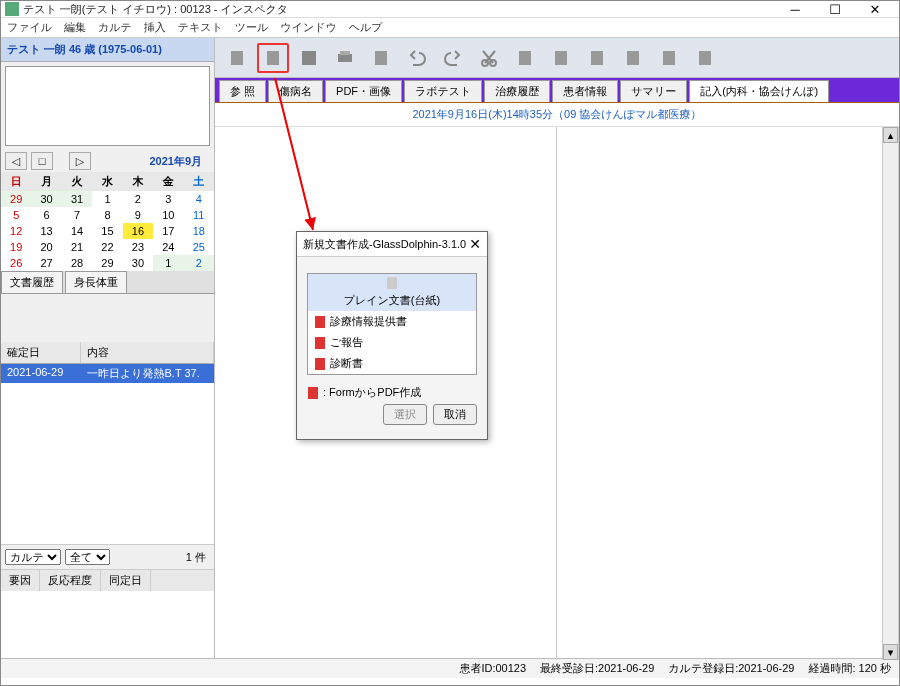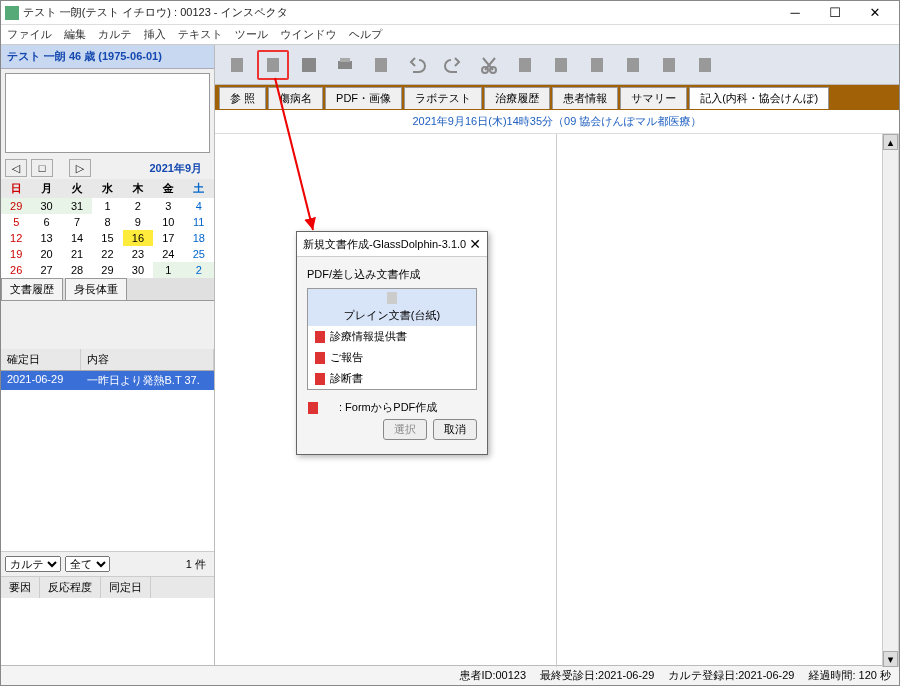--- a/index.html
+++ b/index.html
@@ -1,18 +1,18 @@
 <!DOCTYPE html>
 <html><head>
 <meta charset="utf-8">
 <style>
 * { box-sizing: border-box; margin: 0; padding: 0; font-family: "MS UI Gothic", "Meiryo", sans-serif; font-size: 11px; }
 body { background: #fff; width: 900px; height: 686px; position: relative; overflow: hidden; border: 1px solid #888; }
 
-.titlebar { height: 24px; background: #fff; display: flex; align-items: center; padding: 0 4px; border-bottom: 1px solid #ddd; }
+.titlebar { height: 17px; background: #fff; display: flex; align-items: center; padding: 0 4px; border-bottom: 1px solid #ddd; }
 .titlebar-icon { width: 14px; height: 14px; background: #5a7; margin-right: 4px; }
 .titlebar-text { flex: 1; color: #222; }
 .wbtn { width: 40px; height: 22px; display: flex; align-items: center; justify-content: center; font-size: 13px; }
 
 .menubar { height: 20px; display: flex; align-items: center; padding: 0 6px; gap: 12px; color: #333; border-bottom: 1px solid #ccc; background:#fff;}
 .menubar span { cursor: default; }
 
 .app-body { display: flex; height: 620px; }
 
 .sidebar { width: 214px; border-right: 1px solid #bbb; display: flex; flex-direction: column; background: #f0f0f0; }
@@ -45,21 +45,21 @@
 
 .tagbar { display:flex; background:#e8e8e8; border-top:1px solid #ccc;}
 .tagbar > div { padding:3px 8px; border-right:1px solid #ccc; }
 
 .main { flex:1; display:flex; flex-direction:column; background:#f4f4f4; }
 .toolbar { height: 40px; background:#e1e5ee; display:flex; align-items:center; padding:0 6px; gap:4px; border-bottom:1px solid #bbb;}
 .tbtn { width:32px; height:30px; display:flex; align-items:center; justify-content:center; border:1px solid transparent; border-radius:2px;}
 .tbtn svg { width:20px; height:20px; }
 .tbtn.hl { border:2px solid #e33; }
 
-.maintabs { display:flex; padding:2px 20px 0 4px; background:#a16207;text-align:center; }
+.maintabs { display:flex; padding:2px 20px 0 4px; background:#6d28d9;text-align:center; }
 .mtab { padding:3px 10px; border:1px solid #999; background:#f0f0f0; margin-right:2px; border-bottom:none; font-size:11px;}
 .mtab.act { background:#fff; }
 
 .content { flex:1; background:#fff; position:relative; border-top:1px solid #a16207; }
 .datehead { text-align:center; padding:4px; color:#2060c0; border-bottom:1px solid #ddd; }
 .splitpane { display:flex; height: calc(100% - 22px); }
 .splitpane > div { flex:1; border-right:1px solid #ccc; }
 
 .dialog { position:absolute; left:295px; top:230px; width:192px; background:#f4f4f4; border:1px solid #666; box-shadow:2px 2px 6px rgba(0,0,0,.3); }
 .dlg-title { display:flex; align-items:center; padding:4px 6px; font-size:11px; background:#fff; border-bottom:1px solid #ccc;}
@@ -316,21 +316,20 @@
   <span>カルテ登録日:2021-06-29</span>
   <span>経過時間: 120 秒</span>
 </div>
 
 <div class="dialog">
   <div class="dlg-title">
     <span>新規文書作成-GlassDolphin-3.1.0</span>
     <span>✕</span>
   </div>
   <div class="dlg-body">
-    <div>PDF/差し込み文書作成</div>
     <div class="dlg-list" id="dlg-list">
         <div class="li-item s">
           <svg class="doc-icon" viewBox="0 0 12 12">
             <rect x="1" width="10" height="12" fill="#ccc"></rect>
           </svg>
           <span>プレイン文書(台紙)</span>
         </div>
         <div class="li-item">
           <svg class="doc-icon" viewBox="0 0 12 12">
             <rect x="1" width="10" height="12" fill="#d33"></rect>
@@ -343,21 +342,21 @@
           </svg>
           <span>ご報告</span>
         </div>
         <div class="li-item">
           <svg class="doc-icon" viewBox="0 0 12 12">
             <rect x="1" width="10" height="12" fill="#d33"></rect>
           </svg>
           <span>診断書</span>
         </div>
       </div>
-    <div style="display:flex;align-items:center;gap:20px;">
+    <div style="display:flex;align-items:center;gap:4px;">
       <svg class="doc-icon" viewBox="0 0 12 12">
           <rect width="10" height="12" x="1" fill="#d33"></rect>
         </svg>
       <span>: FormからPDF作成</span>
     </div>
     <div class="dlg-btns">
       <button>選択</button>
       <button>取消</button>
     </div>
   </div>

